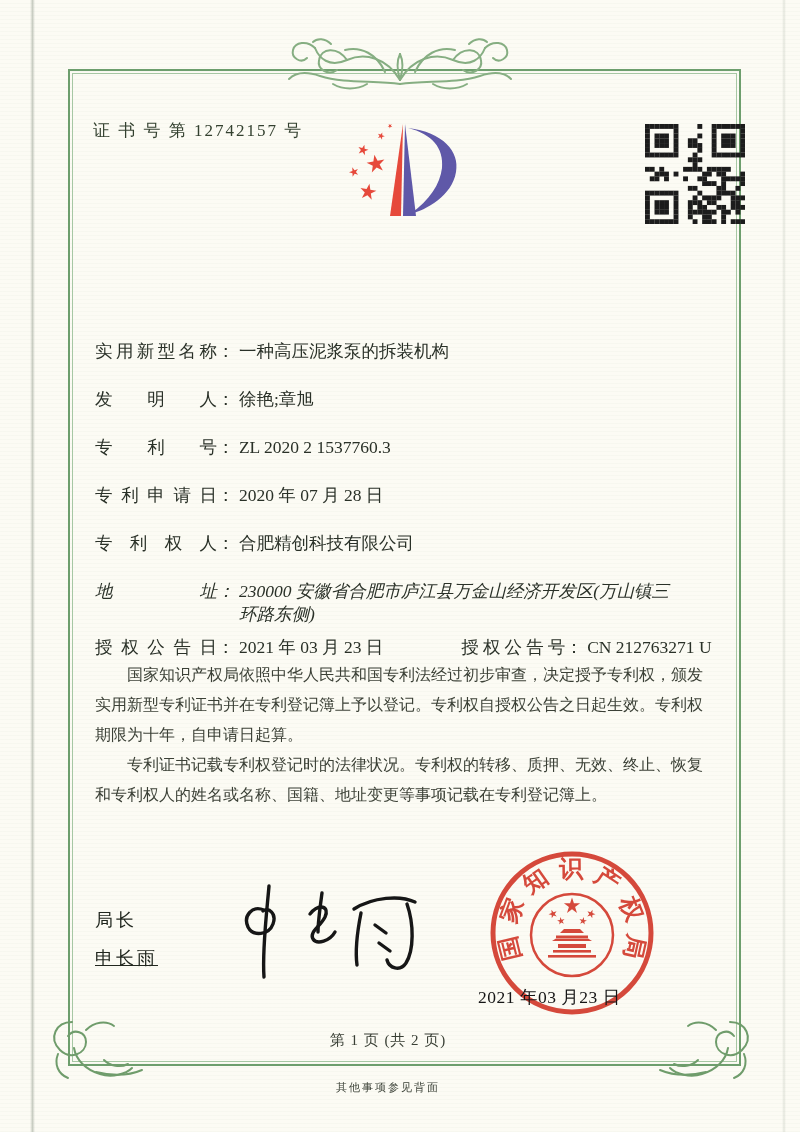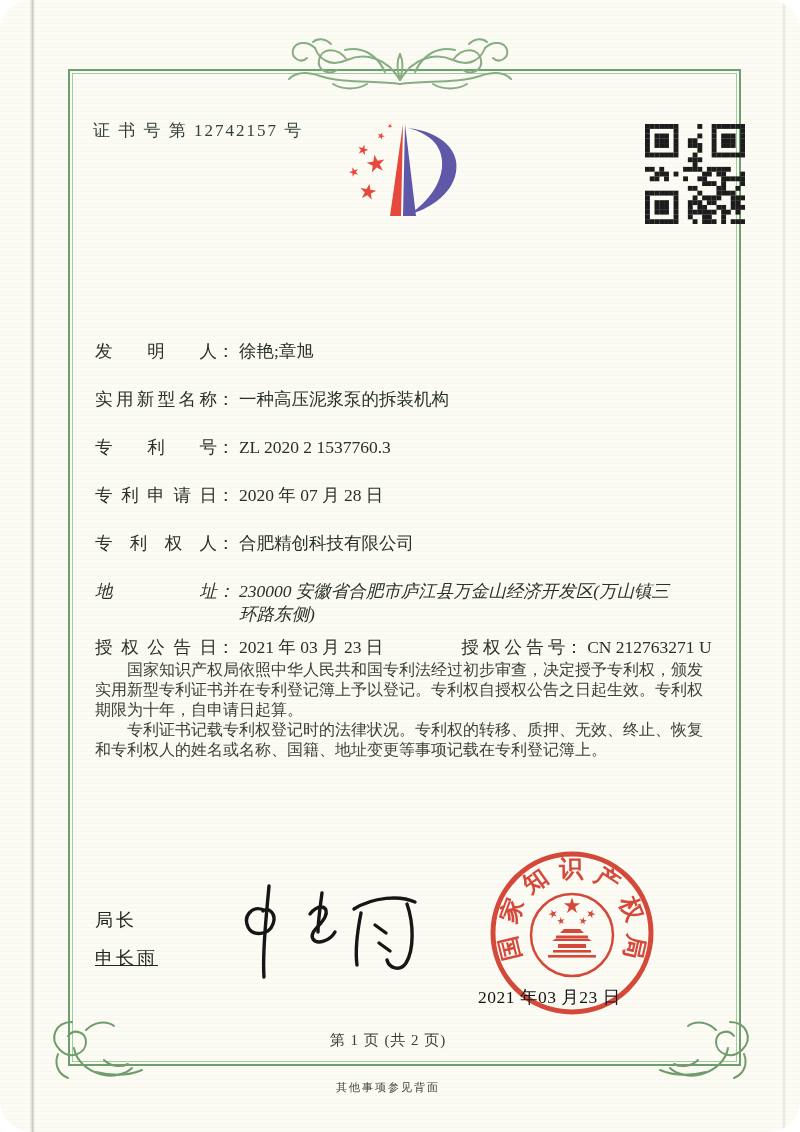--- a/index.html
+++ b/index.html
@@ -1,19 +1,19 @@
 <!DOCTYPE html>
 <html><head>
 <meta charset="utf-8">
 <style>
   html,body{margin:0;padding:0;}
   body{width:800px;height:1132px;font-family:"Liberation Serif","DejaVu Serif",serif;}
   .page{position:relative;width:800px;height:1132px;overflow:hidden;
         background:#fcfbf4;
-        background-image:repeating-linear-gradient(0deg, rgba(190,205,185,0.08) 0 1px, transparent 1px 4px);border-radius:32px;}
+        background-image:repeating-linear-gradient(0deg, rgba(190,205,185,0.08) 0 1px, transparent 1px 4px);}
   .scan-edge-left{position:absolute;left:30px;top:0;width:5px;height:100%;
         background:linear-gradient(90deg, rgba(140,150,135,0) 0%, rgba(140,150,135,0.45) 50%, rgba(140,150,135,0) 100%);}
   .scan-edge-right{position:absolute;right:14px;top:0;width:4px;height:100%;
         background:linear-gradient(90deg, rgba(160,170,155,0) 0%, rgba(160,170,155,0.25) 50%, rgba(160,170,155,0) 100%);}
 
   .frame{position:absolute;left:68px;top:69px;width:669px;height:993px;border:2px solid #6d9e6d;}
   .frame-inner{position:absolute;left:2px;top:2px;right:2px;bottom:2px;border:1px solid #a6c7a3;}
 
   .ornament{position:absolute;pointer-events:none;}
   .orn-top{left:283px;top:26px;}
@@ -31,21 +31,21 @@
   .fields{position:absolute;left:95px;top:340px;width:625px;font-size:17.5px;color:#2a3128;}
   .frow{line-height:22px;margin-bottom:25px;white-space:nowrap;}
   .frow.wrap{white-space:normal;}
   .frow.tight{margin-bottom:10px;font-style:italic;}
   .flabel{display:inline-block;width:122px;text-align:justify;text-align-last:justify;vertical-align:top;}
   .fcolon{display:inline-block;vertical-align:top;}
   .fvalue{display:inline-block;width:447px;vertical-align:top;white-space:normal;line-height:23px;}
   .fvalue.short{width:218px;}
   .flabel2{display:inline-block;width:104px;text-align:justify;text-align-last:justify;vertical-align:top;}
 
-  .body-text{position:absolute;left:95px;top:660px;width:622px;font-size:16px;line-height:20px;color:#3b4036;}
+  .body-text{position:absolute;left:95px;top:660px;width:622px;font-size:16px;line-height:30px;color:#3b4036;}
   .body-text p{margin:0;text-indent:2em;}
 
   .sig-title{position:absolute;left:95px;top:908px;font-size:18px;letter-spacing:3px;color:#20261e;}
   .sig-name{position:absolute;left:95px;top:946px;font-size:18px;letter-spacing:3px;color:#20261e;text-decoration:underline;}
   .sig-hand{position:absolute;left:218px;top:880px;}
 
   .seal{position:absolute;left:482px;top:843px;opacity:0.92;}
   .seal-date{position:absolute;left:478px;top:985px;width:188px;text-align:left;
              font-size:17.5px;color:#151515;letter-spacing:0.5px;}
 
@@ -324,26 +324,26 @@
         <rect x="76.19" y="95.24" width="4.88" height="4.88"></rect>
         <rect x="85.71" y="95.24" width="4.88" height="4.88"></rect>
         <rect x="90.48" y="95.24" width="4.88" height="4.88"></rect>
         <rect x="95.24" y="95.24" width="4.88" height="4.88"></rect>
       </g>
     </svg>
 
 
   <div class="fields">
     <div class="frow">
+      <span class="flabel">实用新型名称</span><span class="fcolon">：</span>
+      <span class="fvalue">一种高压泥浆泵的拆装机构</span>
+    </div>
+    <div class="frow">
       <span class="flabel">发 明 人</span><span class="fcolon">：</span>
       <span class="fvalue">徐艳;章旭</span>
-    </div>
-    <div class="frow">
-      <span class="flabel">实用新型名称</span><span class="fcolon">：</span>
-      <span class="fvalue">一种高压泥浆泵的拆装机构</span>
     </div>
     <div class="frow">
       <span class="flabel">专 利 号</span><span class="fcolon">：</span>
       <span class="fvalue">ZL 2020 2 1537760.3</span>
     </div>
     <div class="frow">
       <span class="flabel">专利申请日</span><span class="fcolon">：</span>
       <span class="fvalue">2020 年 07 月 28 日</span>
     </div>
     <div class="frow">

